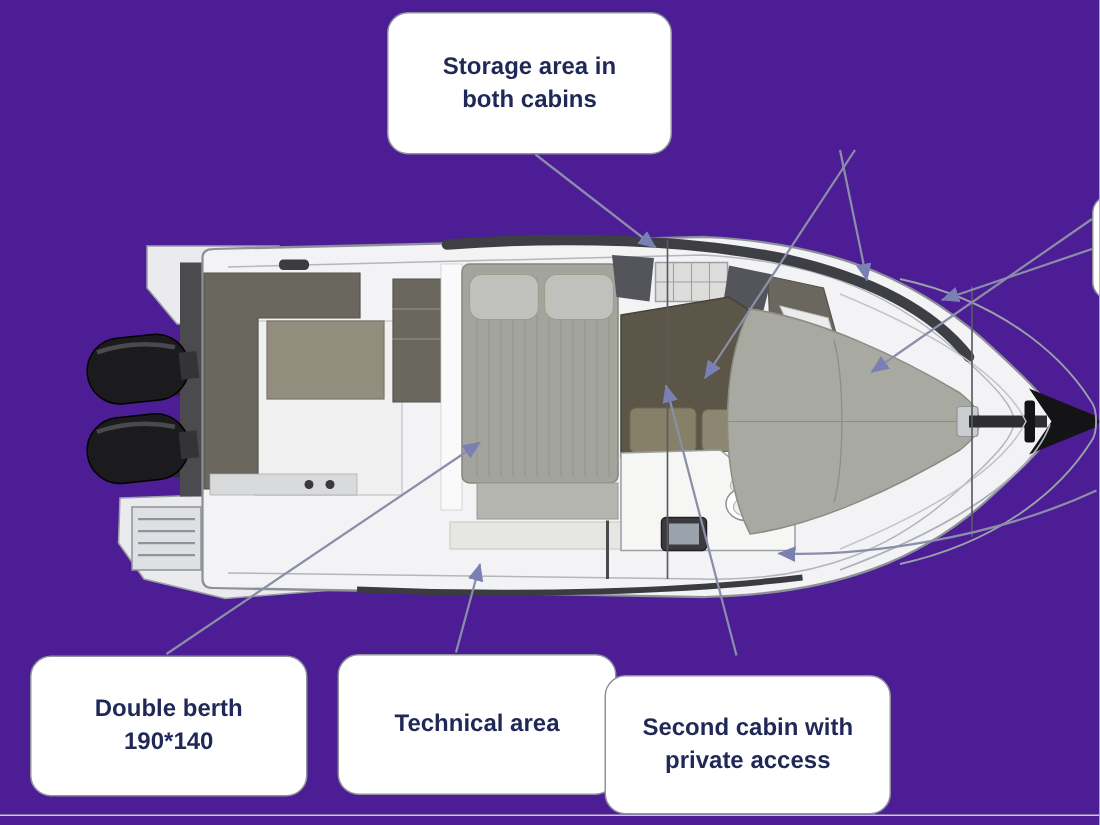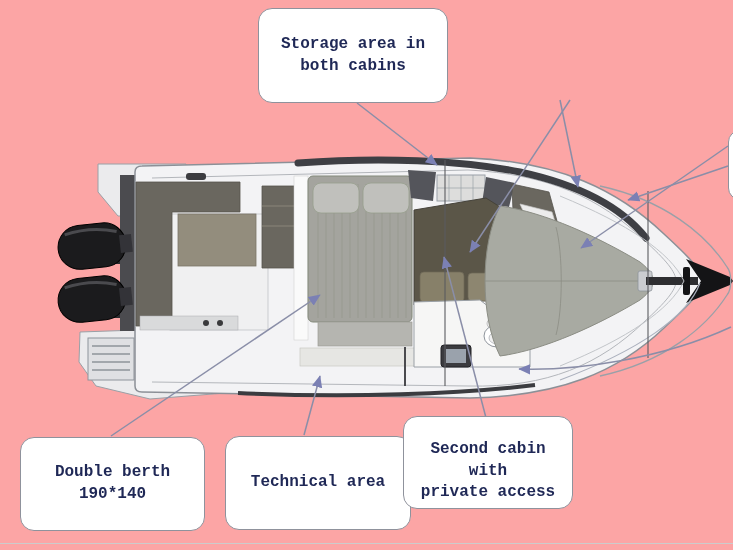--- a/index.html
+++ b/index.html
@@ -1,28 +1,28 @@
 <!DOCTYPE html>
 <html><head>
 <meta charset="utf-8">
 <style>
   html,body{margin:0;padding:0;background:#fff;}
-  .stage{position:relative;width:733px;height:550px;overflow:hidden;background:#fca5a5;
-         font-family:Liberation Mono, monospace;}
+  .stage{position:relative;width:733px;height:550px;overflow:hidden;background:#4c1d95;
+         font-family:Liberation Sans, sans-serif;}
   .stage svg{position:absolute;left:0;top:0;}
   .callout{position:absolute;background:#fff;border:1.6px solid #8f929c;border-radius:14px;
            display:flex;align-items:center;justify-content:center;text-align:center;
            box-sizing:border-box;z-index:5;}
   .callout .label{white-space:pre-line;font-weight:bold;font-size:16px;line-height:1.35;
                   color:#1f2856;padding:4px 8px;}
   .co-storage{left:258px;top:8px;width:190px;height:95px;}
   .co-sliding{left:479px;top:11px;width:173px;height:89px;}
   .co-berth{left:20px;top:437px;width:185px;height:94px;}
   .co-technical{left:209px;top:436px;width:186px;height:94px;margin-left:16px;}
-  .co-second{left:403px;top:416px;width:170px;height:93px;align-items:flex-end;}
+  .co-second{left:403px;top:450px;width:191px;height:93px;}
   .co-cropped{left:728px;top:130px;width:96px;height:70px;border-radius:12px;}
   .bottom-line{position:absolute;left:0;top:543px;width:733px;height:1px;background:#cccccc;z-index:1;}
 </style>
 </head>
 <body>
 
 <div class="stage">
 
   <svg width="733" height="550" viewBox="0 0 733 550">
     <defs>

